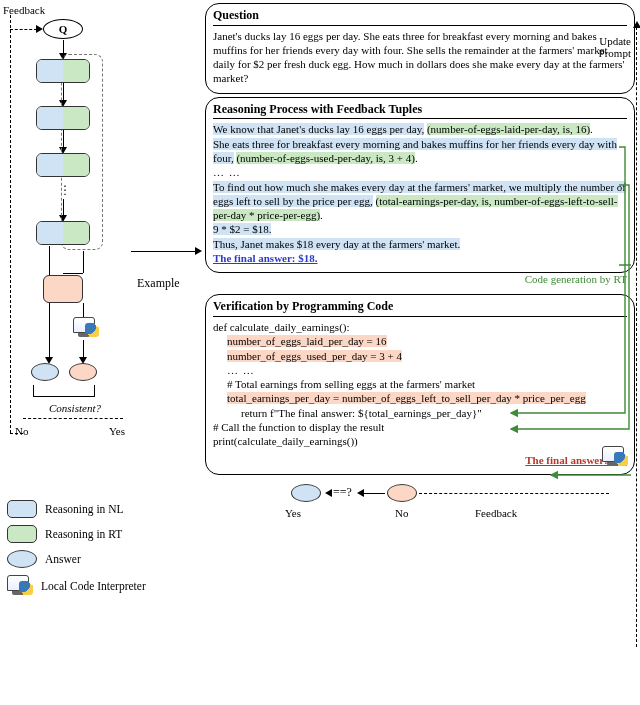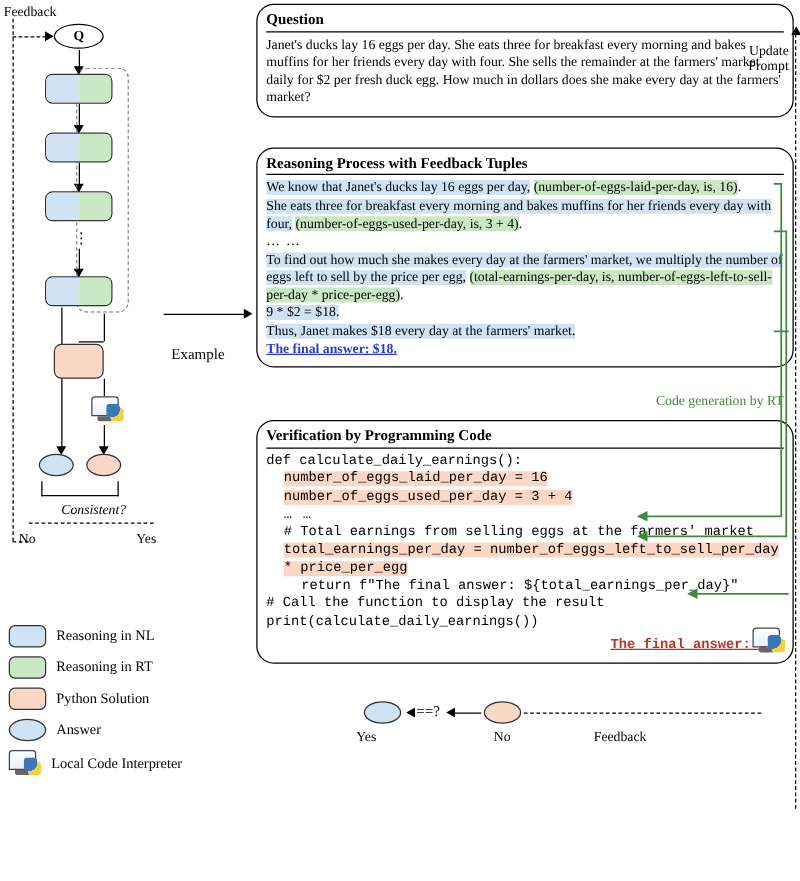--- a/index.html
+++ b/index.html
@@ -23,21 +23,21 @@
     .right-col {
       position: absolute;
       left: 205px;
       top: 3px;
       width: 430px;
     }
     .panel {
       border: 1.5px solid #000;
       border-radius: 14px;
       padding: 4px 7px 7px;
-      margin-bottom: 24px;
+      margin-bottom: 3px;
       background: #fff;
     }
     .panel-title { font-weight: bold; font-size: 12px; margin-bottom: 1px; }
     .panel-body { border-top: 1px solid #000; padding-top: 3px; font-size: 11px; }
     .hl-blue  { background: #cfe3f5; }
     .hl-green { background: #c9e8c3; }
     .hl-peach { background: #fcd7c6; }
     .final-blue { color: #2a3bca; font-weight: bold; text-decoration: underline; }
     .final-red { color: #b7362a; font-weight: bold; text-decoration: underline; }
 
@@ -179,24 +179,20 @@
   <div class="legend">
     <div class="legend-row">
         <div class="lg-rect lg-blue"></div>
         <span>Reasoning in NL</span>
       </div>
     <div class="legend-row">
         <div class="lg-rect lg-green"></div>
         <span>Reasoning in RT</span>
       </div>
     <div class="legend-row">
-        <div class="lg-rect lg-peach"></div>
-        <span>Python Solution</span>
-      </div>
-    <div class="legend-row">
         <div class="lg-ell lg-blue"></div>
         <span>Answer</span>
       </div>
     <div class="legend-row">
         <div class="interp-icon">
           <div class="scr"></div>
           <div class="base"></div>
           <div class="snake"></div>
         </div>
         <span>Local Code Interpreter</span>
@@ -226,21 +222,21 @@
       <span class="final-blue">The final answer: $18.</span>
     </div>
   </div>
 
   <div style="position:relative;height:18px">
     <span style="position:absolute; right:8px; top:-4px; color:#3f8b37; font-size:11px">Code generation by RT</span>
   </div>
 
   <div class="panel" style="position:relative">
     <div class="panel-title">Verification by Programming Code</div>
-    <div class="panel-body" style="font-family:Liberation Mono, monospace">
+    <div class="panel-body" style="font-family:Liberation Serif, serif">
       <span>def calculate_daily_earnings():</span><br>
       <span class="indent"><span class="hl-peach">number_of_eggs_laid_per_day = 16</span></span>
       <span class="indent"><span class="hl-peach">number_of_eggs_used_per_day = 3 + 4</span></span>
       <span class="indent dots">… …</span>
       <span class="indent"># Total earnings from selling eggs at the farmers' market</span>
       <span class="indent"><span class="hl-peach">total_earnings_per_day = number_of_eggs_left_to_sell_per_day * price_per_egg</span></span>
       <span class="indent" style="padding-left:28px">return f"The final answer: ${total_earnings_per_day}"</span>
       <span># Call the function to display the result</span><br>
       <span>print(calculate_daily_earnings())</span>
       <div class="bf-interp" style="left:auto; right:6px; top:auto; bottom:6px; position:absolute">

